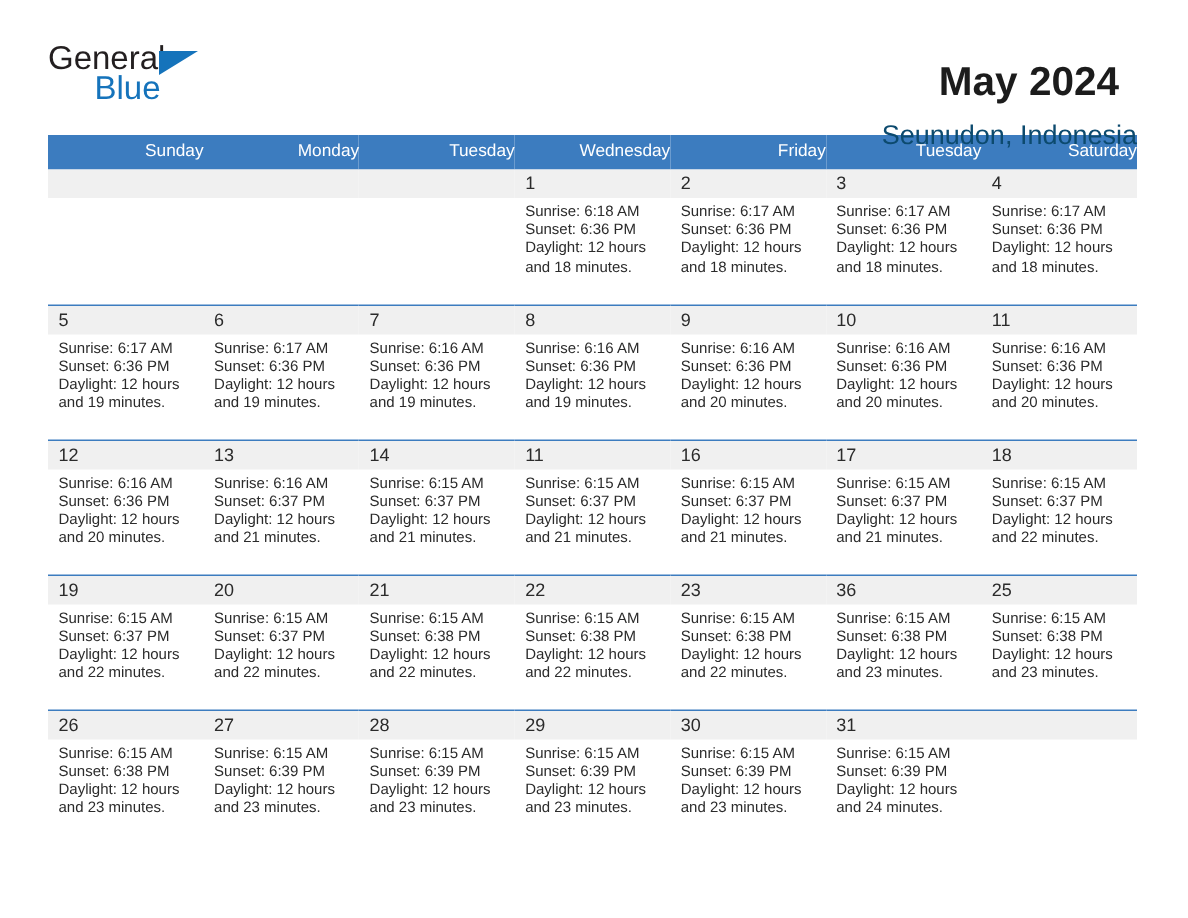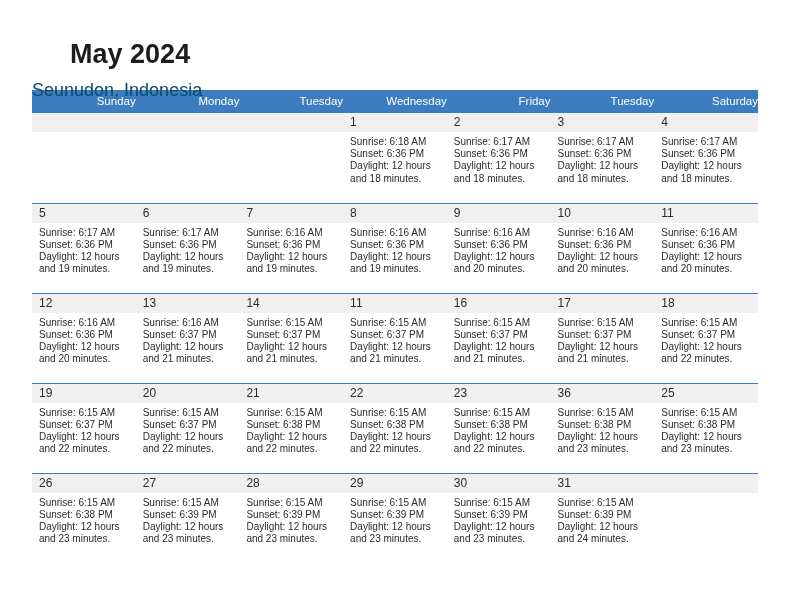--- a/index.html
+++ b/index.html
@@ -119,20 +119,25 @@
     color: #2b2b2b;
   }
   .details div { white-space: nowrap; }
 </style>
 </head>
 <body>
 
 <div class="page">
 
   <div class="header">
+    <div class="logo">
+      <span class="logo-general">General</span>
+      <span class="logo-tri"></span>
+      <span class="logo-blue">Blue</span>
+    </div>
     <div class="title-block">
       <div class="cal-title">May 2024</div>
       <div class="cal-subtitle">Seunudon, Indonesia</div>
     </div>
   </div>
 
   <table class="calendar">
     <thead>
       <tr>
         <th>Sunday</th>

